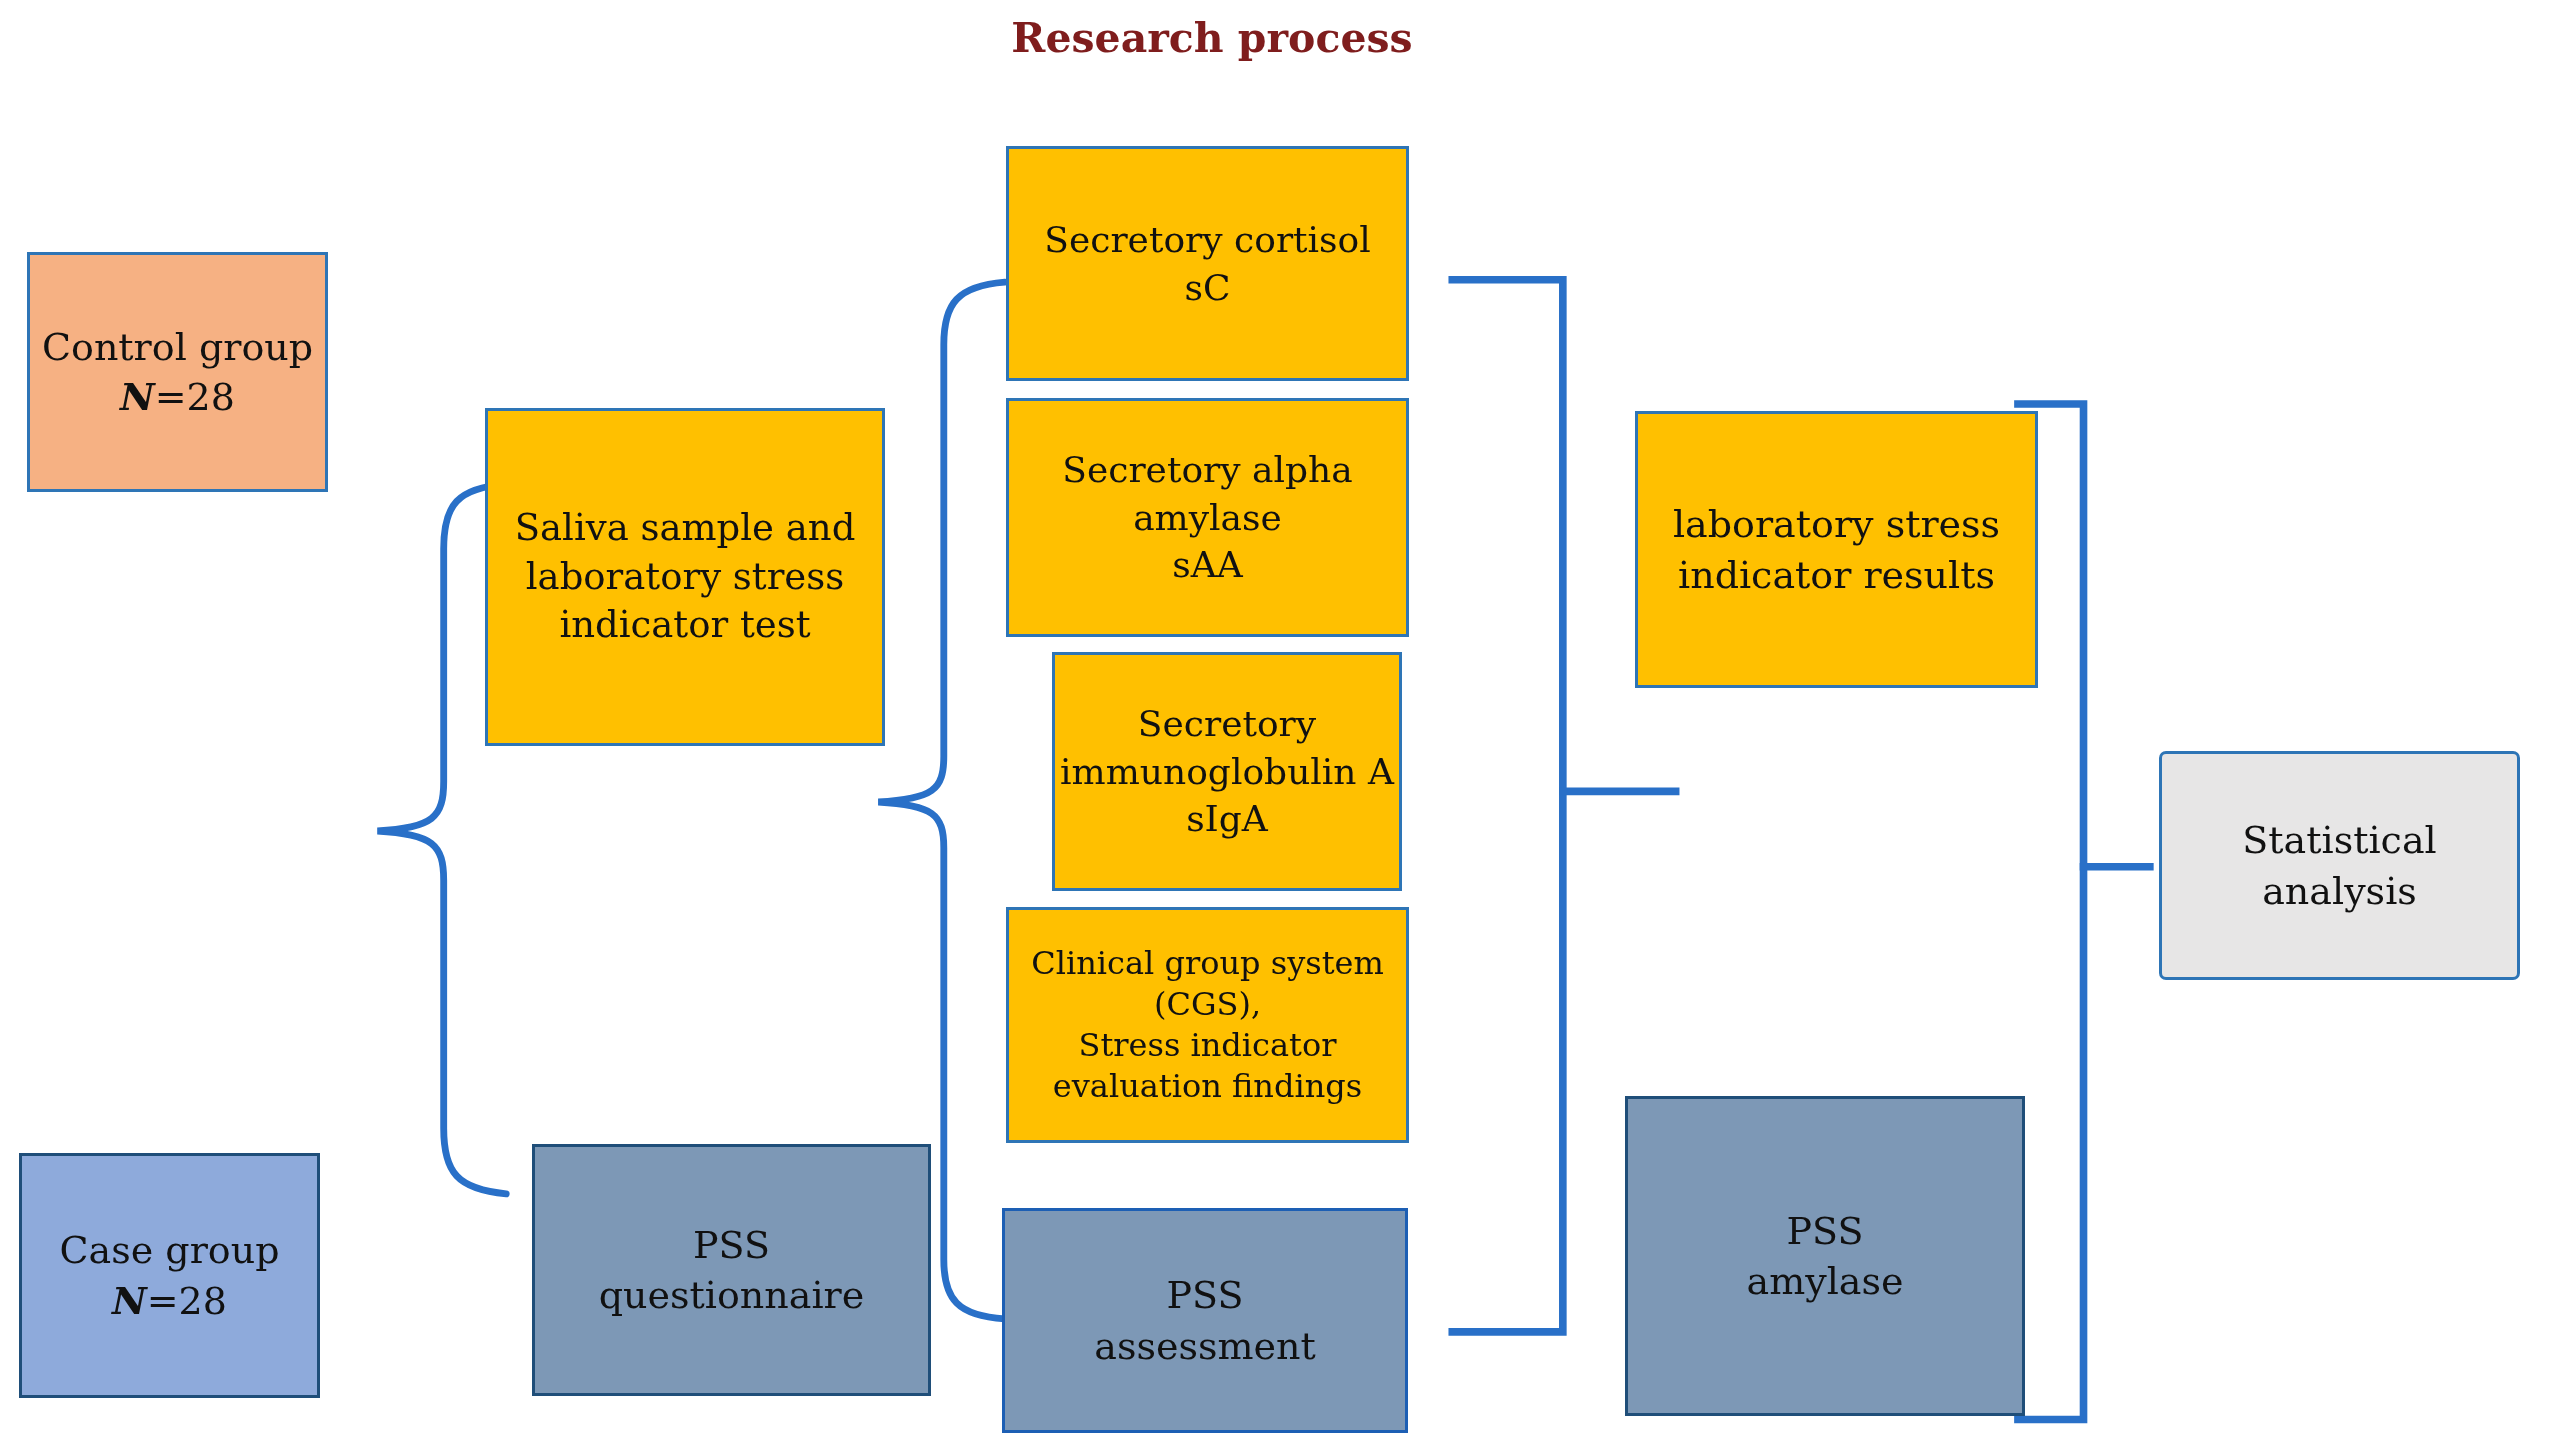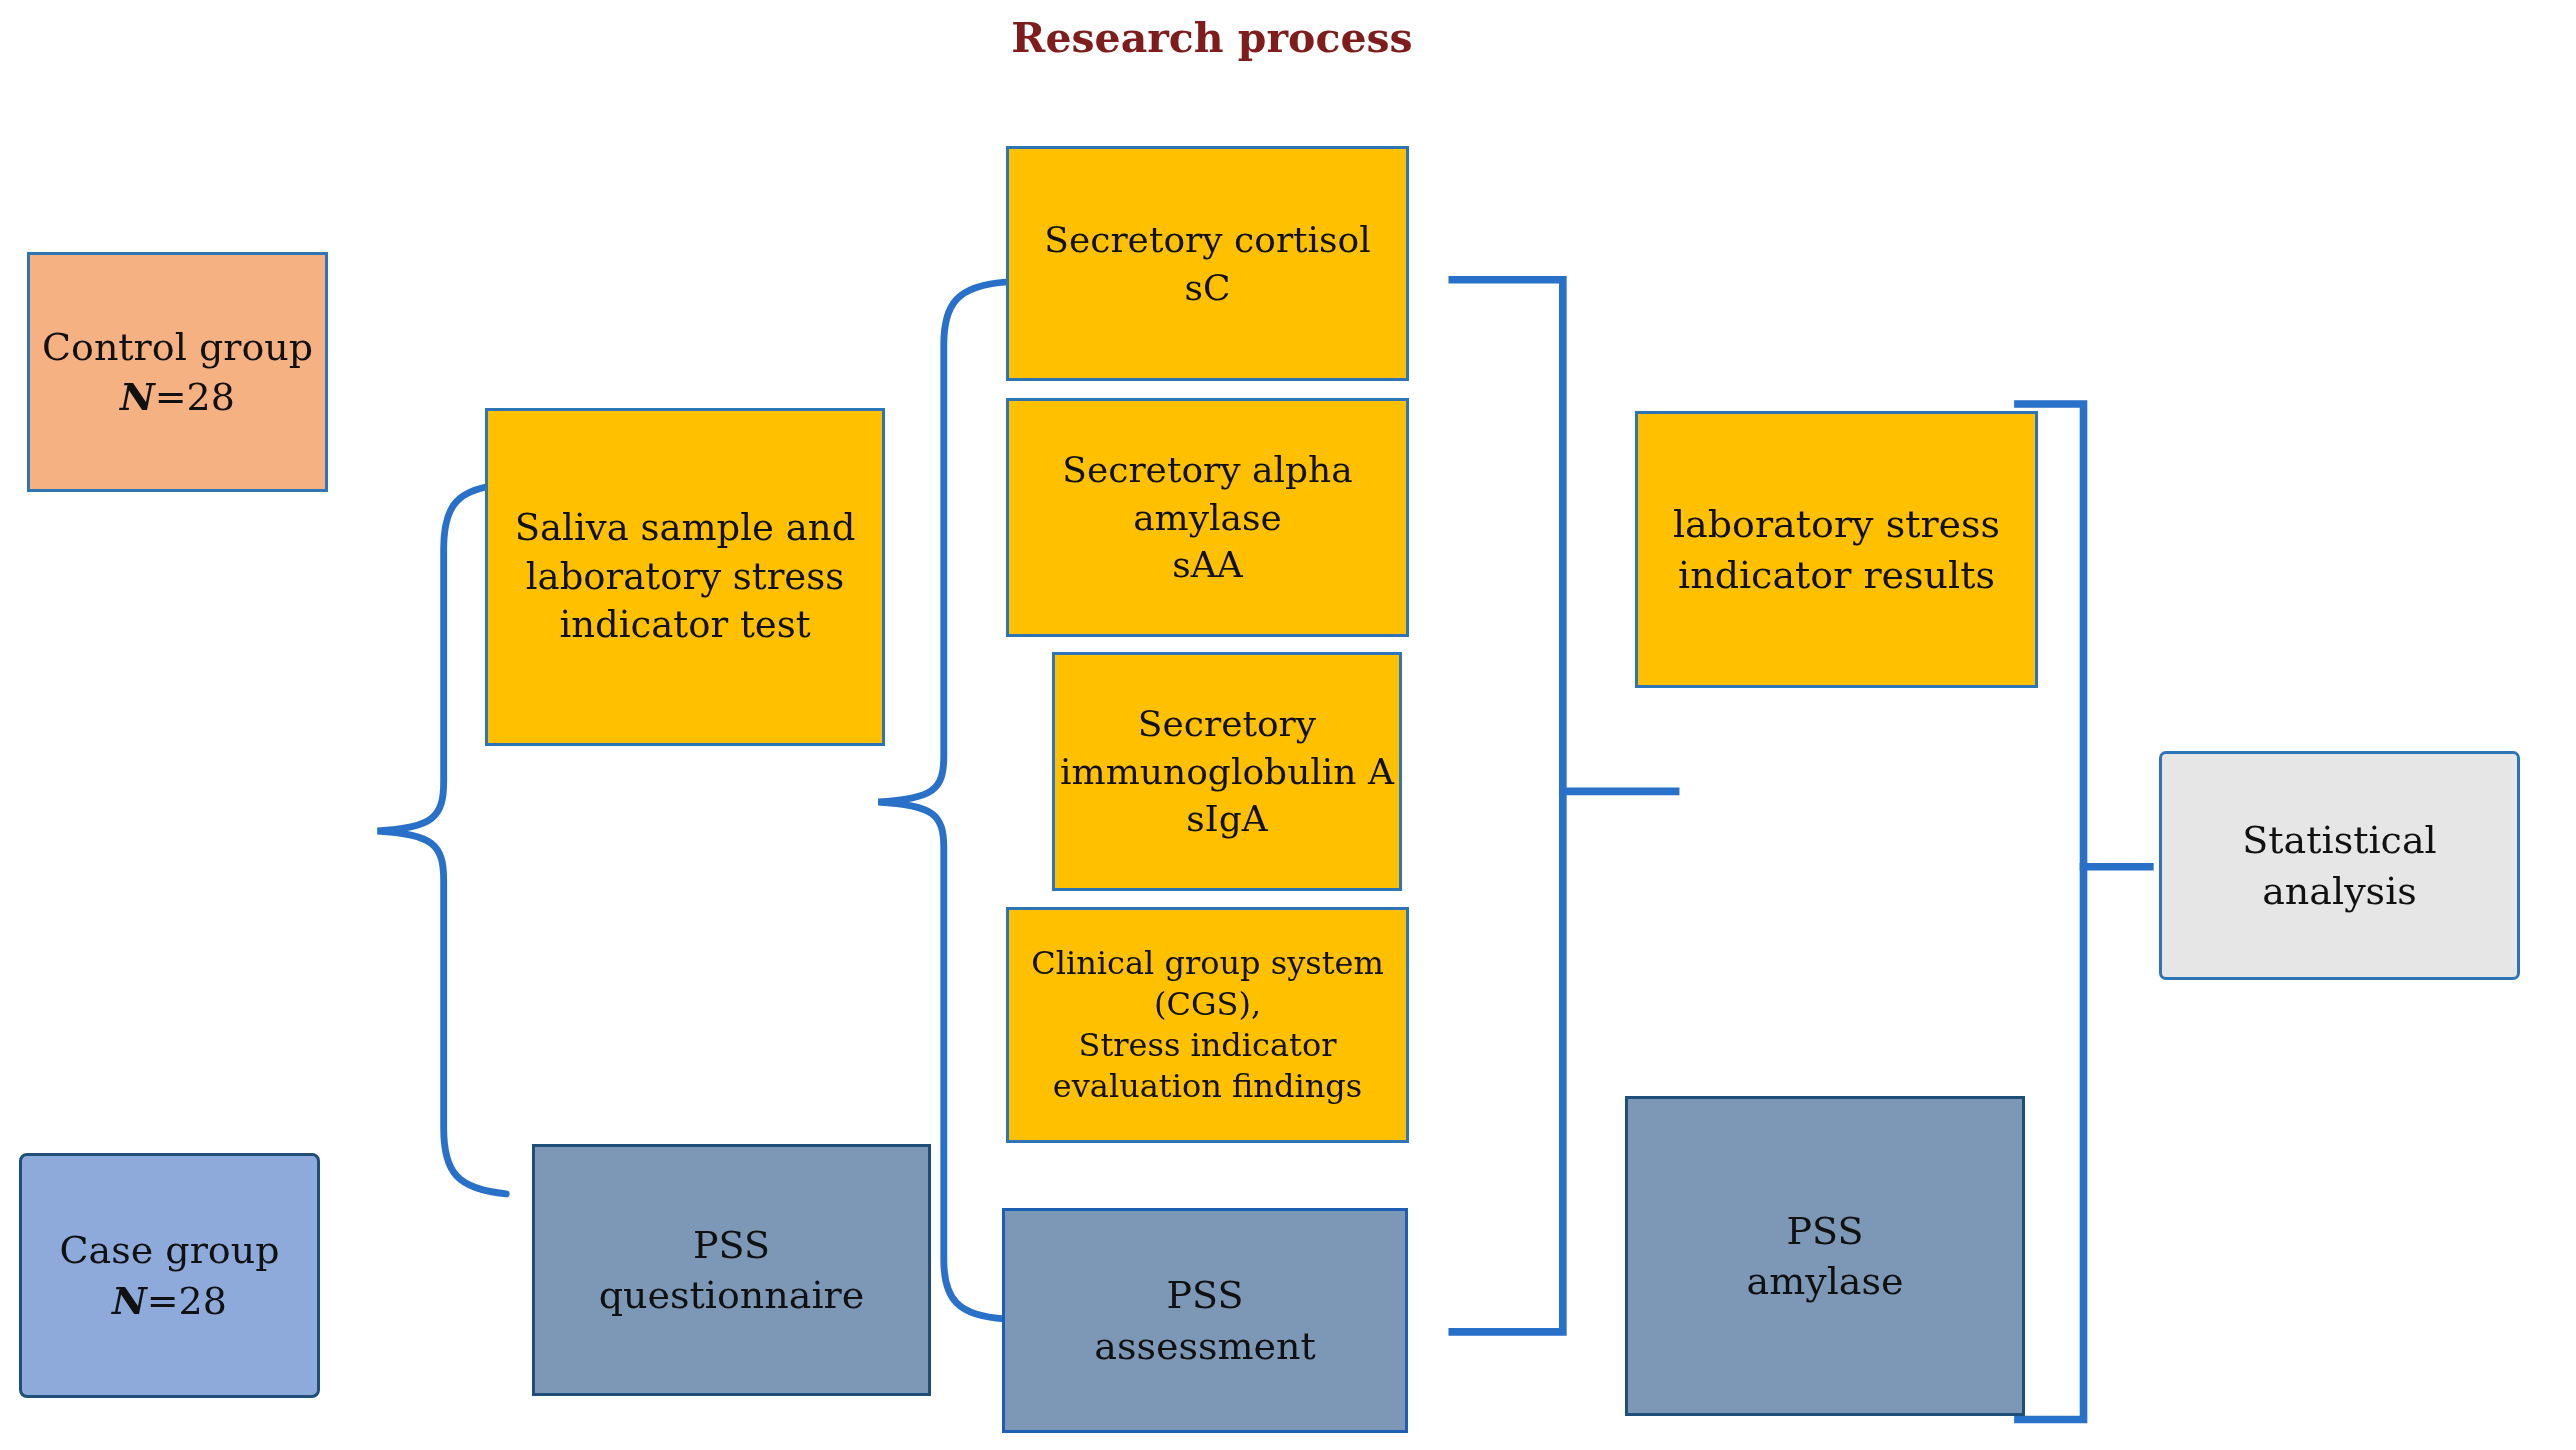--- a/index.html
+++ b/index.html
@@ -39,21 +39,21 @@
   .box .ln { display: block; }
   
   .gold   { background: #FFC000; border: 3px solid #2E75B6; font-size: 36px; align-items: center; }
   .peach  { background: #F6B183; border: 3px solid #2E75B6; font-size: 38px; }
   .ltblue { background: #8EAADB; border: 3.8px solid #1F4E79; font-size: 38px; }
   .slate  { background: #7D98B6; border: 3.8px solid #1F4E79; font-size: 38px; }
   .slate2 { background: #7D98B6; border: 3.8px solid #1D5FB4; font-size: 38px; }
   .gray   { background: #E7E6E6; border: 3.8px solid #2E75B6; font-size: 38px; }
   
   .b-control  { left: 27px;   top: 252px;  width: 301px; height: 240px; }
-  .b-case     { left: 19px;   top: 1153px; width: 301px; height: 245px; border-radius: 8px; }
+  .b-case     { left: 19px;   top: 1153px; width: 301px; height: 245px; }
   .b-saliva   { left: 485px;  top: 408px;  width: 400px; height: 338px; font-size: 37px; }
   .b-quest    { left: 532px;  top: 1144px; width: 399px; height: 252px; }
   .b-cortisol { left: 1006px; top: 146px;  width: 403px; height: 235px; }
   .b-saa      { left: 1006px; top: 398px;  width: 403px; height: 239px; }
   .b-siga     { left: 1052px; top: 652px;  width: 350px; height: 239px; }
   .b-cgs      { left: 1006px; top: 907px; width: 403px; height: 236px; font-size: 32px; line-height: 1.28; }
   .b-assess   { left: 1002px; top: 1208px; width: 406px; height: 225px; }
   .b-labres   { left: 1635px; top: 411px;  width: 403px; height: 277px; font-size: 38px; }
   .b-pssres   { left: 1625px; top: 1096px; width: 400px; height: 320px; }
   .b-stat     { left: 2159px; top: 751px;  width: 361px; height: 229px; border-radius: 7px; }

